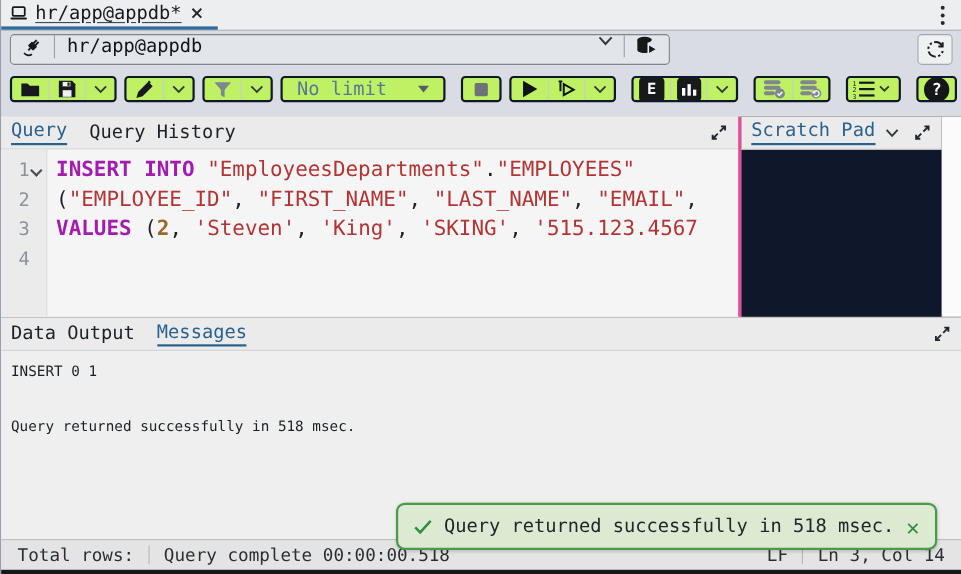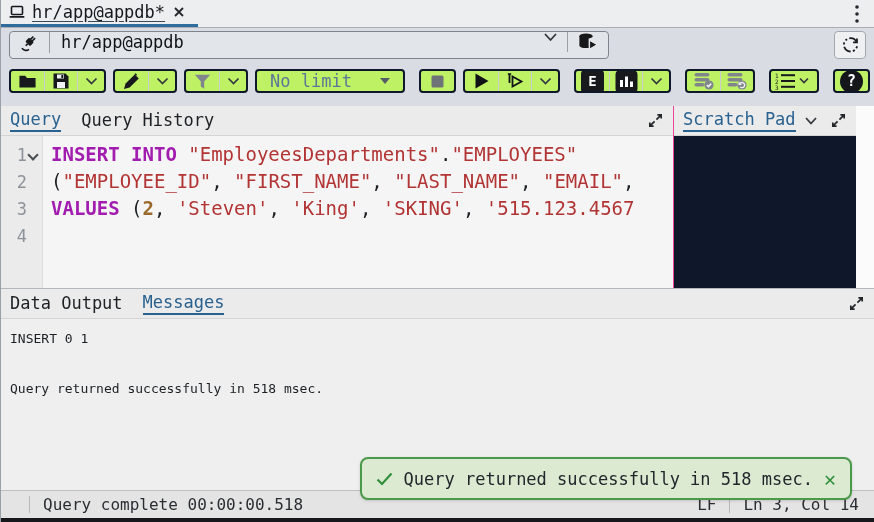--- a/index.html
+++ b/index.html
@@ -44,21 +44,21 @@
   .caret-down { width: 0; height: 0; border-left: 5px solid transparent; border-right: 5px solid transparent;
                 border-top: 6px solid #555d66; }
   .sq-badge { width: 23px; height: 23px; border-radius: 4px; background: #17191c; color: #fff;
               display: flex; align-items: center; justify-content: center; font-size: 14px; font-weight: bold; }
   .help-badge { width: 23px; height: 23px; border-radius: 50%; background: #141619; color: #fff;
                 display: flex; align-items: center; justify-content: center; font-size: 15px; font-weight: bold; }
   .gap-sm { width: 1px; } .gap-md { width: 6px; } .gap-lg { width: 14px; }
 
   
   .main { display: flex; height: 182px; }
-  .editor-pane { width: 673px; display: flex; flex-direction: column; border-right: 1px solid #ec4899; }
+  .editor-pane { width: 673px; display: flex; flex-direction: column; border-right: 3px solid #ec4899; }
   .pane-tabs { height: 30px; flex: none; display: flex; align-items: center; gap: 20px;
                background: #ebebeb; border-bottom: 1px solid #d4d4d4; padding: 0 9px; font-size: 17px; }
   .ptab { color: #1d2125; padding-bottom: 1px; cursor: pointer; white-space: nowrap; }
   .ptab.active { color: #29618f; border-bottom: 2px solid #29618f; }
   .expand-btn { margin-left: auto; cursor: pointer; display: flex; align-items: center; }
 
   .editor { flex: 1; display: flex; overflow: hidden; background: #f5f5f5; }
   .gutter { width: 42px; flex: none; background: #ebebeb; border-right: 1px solid #dddddd; padding-top: 5px; }
   .gutter-line { height: 27px; display: flex; align-items: center; justify-content: flex-end;
                  color: #8d939b; font-size: 17px; padding-right: 3px; }
@@ -417,20 +417,21 @@
       </span>
     </div>
     <div class="output-body">
         <div class="msg-line">INSERT 0 1</div>
         <div class="msg-line">&nbsp;</div>
         <div class="msg-line">Query returned successfully in 518 msec.</div>
       </div>
   </div>
 
   <div class="statusbar">
+    <span>Total rows:</span>
     <span class="sb-sep"></span>
     <span>Query complete 00:00:00.518</span>
     <span class="sb-right">
       <span>LF</span>
       <span class="sb-sep"></span>
       <span>Ln 3, Col 14</span>
     </span>
   </div>
   <div class="bottom-strip"></div>
 

